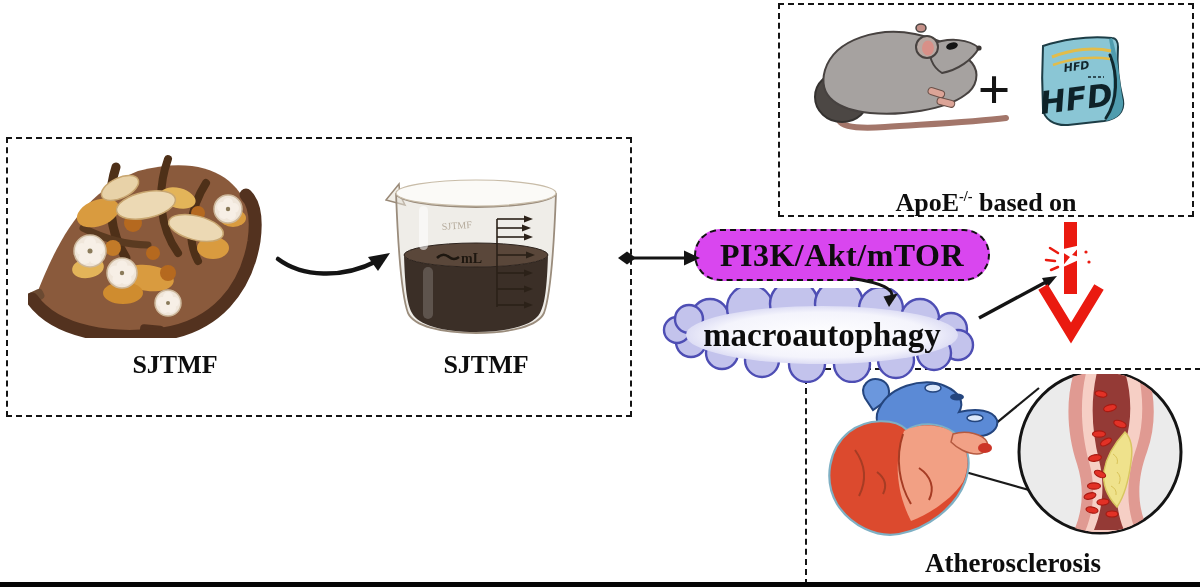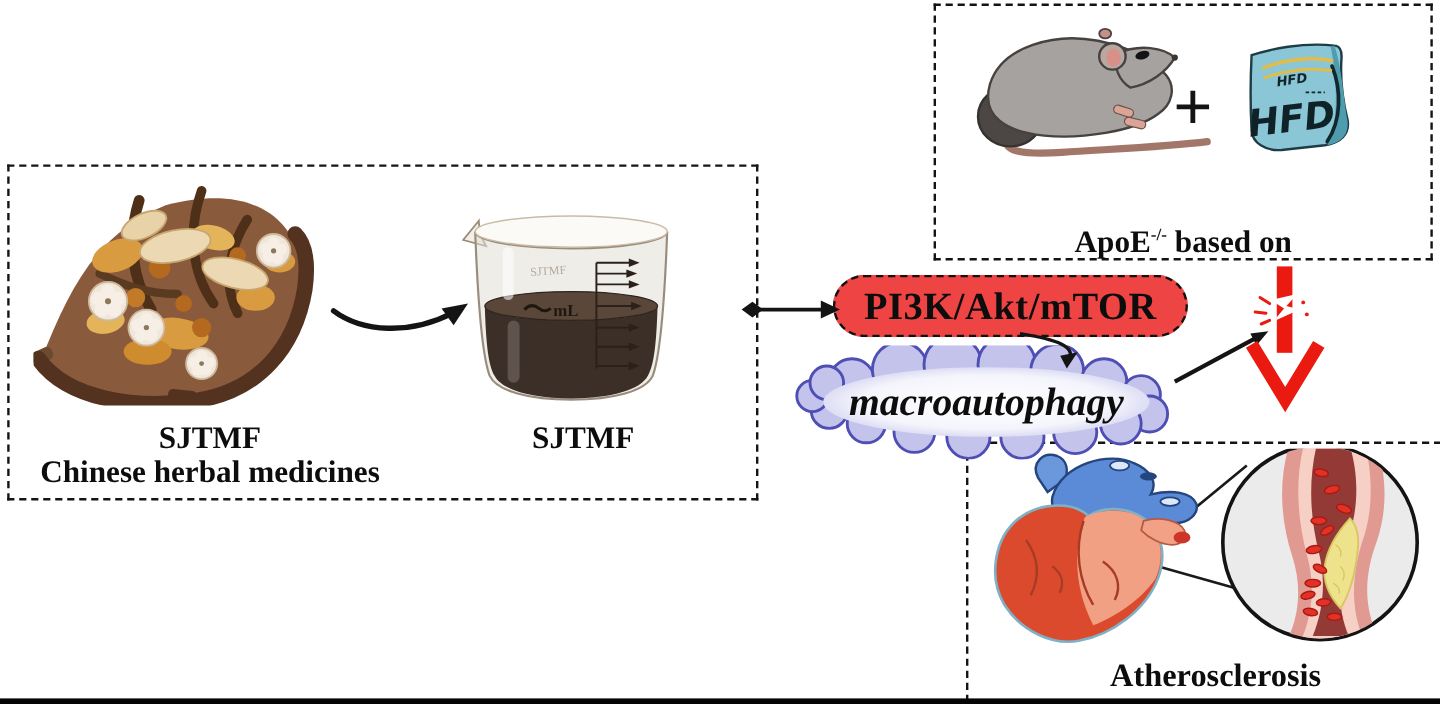--- a/index.html
+++ b/index.html
@@ -4,25 +4,25 @@
 <style>
   html,body{margin:0;padding:0;background:#fff;}
   .canvas{position:relative;width:1200px;height:587px;background:#ffffff;overflow:hidden;
           font-family:"Liberation Serif",serif;color:#0d0d0d;}
   .dash-box{position:absolute;border:2.5px dashed #141414;background:transparent;z-index:1;}
   .abs{position:absolute;}
   .caption{position:absolute;text-align:center;font-weight:bold;color:#0d0d0d;}
   .caption sup{font-size:0.55em;vertical-align:super;letter-spacing:0;}
   .lbl-two-line{font-size:26px;line-height:29px;font-weight:bold;text-align:center;}
   .pill{position:absolute;left:694px;top:229px;width:292px;height:48px;z-index:4;
-        background:#ef4444;border:2.5px dashed #111;border-radius:26px;
+        background:#d946ef;border:2.5px dashed #111;border-radius:26px;
         display:flex;align-items:center;justify-content:center;
         font-size:32px;font-weight:bold;letter-spacing:.5px;}
   .overlay{position:absolute;left:0;top:0;z-index:6;pointer-events:none;}
-  .cloud-wrap{position:absolute;left:653px;top:288px;z-index:5;font-style:italic;}
+  .cloud-wrap{position:absolute;left:653px;top:288px;z-index:5;}
   .bottom-bar{position:absolute;left:0;top:582px;width:1200px;height:5px;background:#050505;z-index:7;}
   svg text{font-family:"Liberation Serif",serif;}
   .hand{font-family:"DejaVu Sans",sans-serif;font-style:italic;font-weight:bold;}
 </style>
 </head>
 <body>
 
 <div class="canvas">
 
   <div class="dash-box" style="left:6px;top:137px;width:622px;height:276px;">
@@ -129,21 +129,20 @@
           <polygon points="148,117 139,113.5 139,120.5"></polygon>
         <polygon points="148,133 139,129.5 139,136.5"></polygon>
       </g>
       <text x="57" y="58" font-size="10" fill="#b5ab9c" transform="rotate(-4 57 57)">SJTMF</text>
       <path d="M 52,86 q 6,-6 12,-1 q 5,4 10,0" fill="none" stroke="#1e1710" stroke-width="2.5"></path>
       <text x="76" y="91" font-size="14" font-weight="bold" fill="#1e1710">mL</text>
     </svg>
 
     <div class="caption lbl-two-line" style="left:0;top:211px;width:334px;">
       <div>SJTMF</div>
-      <div>Chinese herbal medicines</div>
     </div>
     <div class="caption lbl-two-line" style="left:334px;top:211px;width:288px;">
       <div>SJTMF</div>
     </div>
   </div>
 
   <div class="dash-box" style="left:778px;top:3px;width:412px;height:210px;">
     <svg class="abs" style="left:0;top:10px;" width="412" height="130" viewBox="0 0 412 130">
 
       <g>

